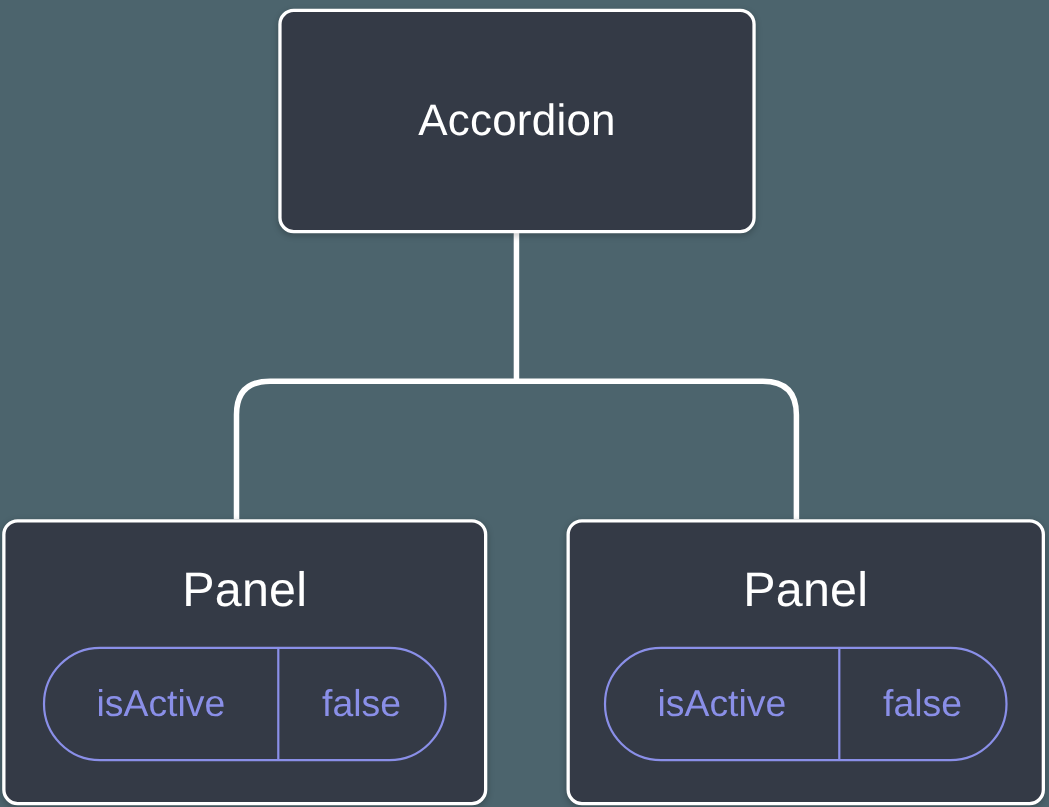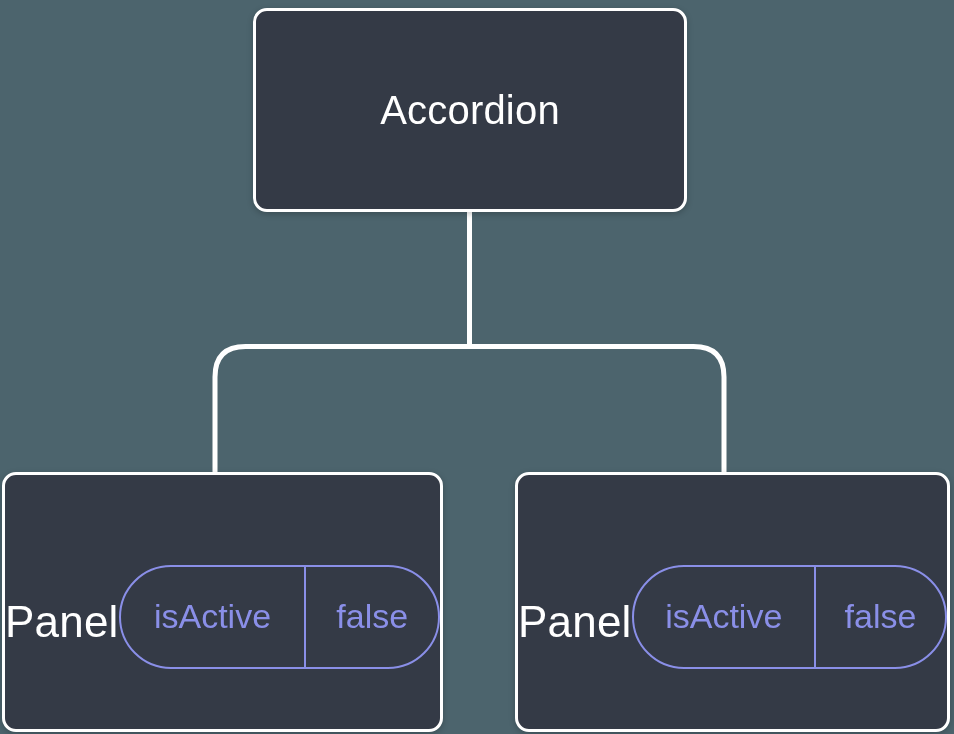--- a/index.html
+++ b/index.html
@@ -43,21 +43,21 @@
     justify-content: center;
   }
   .root-label {
     color: #FFFFFF;
     font-size: 40px;
     font-weight: 500;
     letter-spacing: 0.2px;
   }
   .panel {
     display: flex;
-    flex-direction: row;
+    flex-direction: column;
     align-items: center;
   }
   .panel-left {
     left: 2px;
     top: 472px;
     width: 441px;
     height: 260px;
   }
   .panel-right {
     left: 515px;

